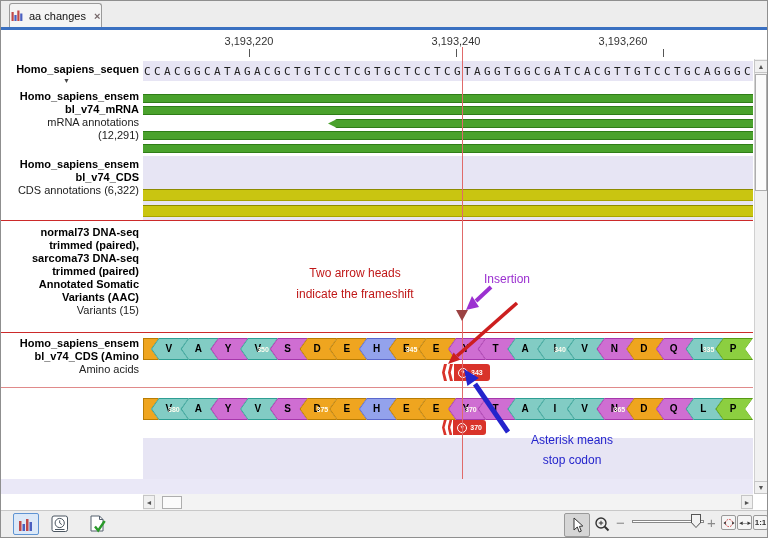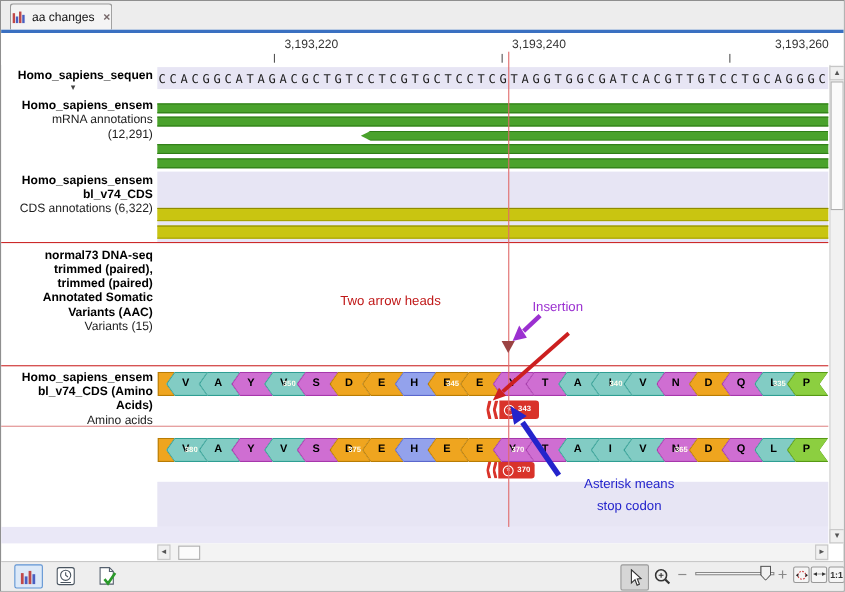--- a/index.html
+++ b/index.html
@@ -7,21 +7,21 @@
           box-sizing:border-box;font-family:"Liberation Sans",sans-serif;overflow:hidden;}
   
   .tabbar{position:absolute;left:0;top:0;right:0;height:26px;background:#ededed;}
   .tab{position:absolute;left:8px;top:2px;height:24px;background:#f4f4f4;border:1px solid #9a9a9a;border-bottom:none;
        border-radius:3px 3px 0 0;display:flex;align-items:center;gap:5px;padding:0 1px;box-sizing:border-box;}
   .tab-title{font-size:11px;color:#111;white-space:nowrap;}
   .tab-close{font-size:11px;font-weight:bold;color:#76686a;margin-left:3px;cursor:default;}
   .bluestrip{position:absolute;left:0;top:26px;right:0;height:3px;background:#3a70c1;}
   
   .ruler{position:absolute;left:0;top:29px;right:0;height:29px;background:#fff;}
-  .tick-label{position:absolute;top:5px;transform:translateX(-50%);font-size:11px;color:#333;margin-left:34px;}
+  .tick-label{position:absolute;top:5px;transform:translateX(-50%);font-size:11px;color:#333;}
   .tick-mark{position:absolute;top:19px;width:1px;height:8px;background:#555;}
   
   .band{position:absolute;left:142px;width:610px;}
   .lavender{background:#e7e5f4;}
   .seq-letters{position:absolute;left:143px;top:62px;width:607px;height:17px;display:flex;justify-content:space-between;
                font-family:"DejaVu Sans Mono",monospace;font-size:11px;line-height:17px;color:#222;overflow:hidden;}
   .redline{position:absolute;left:0;width:752px;height:1px;background:#cc2a2a;z-index:6;}
   .redline.faint{background:#e08a8a;}
   .vline{position:absolute;left:461px;top:46px;width:1px;height:432px;background:#e06a6a;z-index:30;}
   
@@ -96,21 +96,21 @@
       <span class="tab-close">×</span>
     </div>
   </div>
   <div class="bluestrip"></div>
 
   <div class="ruler">
       <span class="tick-label" style="left: 248px;">3,193,220</span>
       <div class="tick-mark" style="left: 248px;"></div>
       <span class="tick-label" style="left: 455px;">3,193,240</span>
       <div class="tick-mark" style="left: 455px;"></div>
-      <span class="tick-label" style="left: 694px;">3,193,260</span>
+      <span class="tick-label" style="left: 622px;">3,193,260</span>
       <div class="tick-mark" style="left: 662px;"></div>
     </div>
 
   <div class="band lavender" style="top:60px;height:20px;"></div>
   <div class="seq-letters">
       <span>C</span>
       <span>C</span>
       <span>A</span>
       <span>C</span>
       <span>G</span>
@@ -172,20 +172,21 @@
       <span>C</span>
     </div>
   <div class="tlabel" style="top:62px;">
     <div class="bline">Homo_sapiens_sequen</div>
   </div>
   <span class="seq-expand">▼</span>
 
   <div class="tlabel" style="top:89px;">
     <div>
         <div class="bline">Homo_sapiens_ensem</div>
+        <div class="bline">bl_v74_mRNA</div>
       </div>
     <div>
         <div class="rline">mRNA annotations</div>
         <div class="rline">(12,291)</div>
       </div>
   </div>
   <div class="barzone" id="mrna-bars" style="top:93px;height:60px;">
       <div class="gbar" style="top: 0px; height: 9px; left: 0px; width: 100%;"></div>
       <div class="gbar" style="top: 12px; height: 9px; left: 0px; width: 100%;"></div>
       <div class="gbar" style="top: 25px; height: 9px; left: 185px; width: 425px; clip-path: polygon(0px 50%, 9px 0px, 100% 0px, 100% 100%, 9px 100%);"></div>
@@ -207,36 +208,36 @@
       <div class="ybar" style="top: 0px; height: 12px; left: 0px; width: 100%;"></div>
       <div class="ybar" style="top: 16px; height: 12px; left: 0px; width: 100%;"></div>
     </div>
 
   <div class="redline" style="top:219px;"></div>
 
   <div class="tlabel" style="top:225px;">
     <div>
         <div class="bline">normal73 DNA-seq</div>
         <div class="bline">trimmed (paired),</div>
+        <div class="bline">sarcoma73 DNA-seq</div>
         <div class="bline">trimmed (paired)</div>
         <div class="bline">Annotated Somatic</div>
         <div class="bline">Variants (AAC)</div>
       </div>
     <div>
         <div class="rline">Variants (15)</div>
       </div>
   </div>
 
   <div class="redline" style="top:331px;"></div>
 
   <div class="tlabel" style="top:336px;">
     <div>
         <div class="bline">Homo_sapiens_ensem</div>
         <div class="bline">bl_v74_CDS (Amino</div>
-        <div class="bline">Acids)</div>
       </div>
     <div>
         <div class="rline">Amino acids</div>
       </div>
   </div>
   <div class="aarow" id="aarow1" style="top:337px;">
       <div class="aacell orange partial"></div>
       <div class="aacell teal">
         <span class="aa">V</span>
       </div>
@@ -386,20 +387,21 @@
       <span class="bnum">370</span>
     </div>
   </div>
   <div class="band lavender" style="top:437px;height:41px;"></div>
   <div style="position:absolute;left:0;top:478px;width:752px;height:15px;background:#eae8f7;"></div>
 
   <div class="vline"></div>
 
   <div class="ann" style="left:254px;top:262px;width:200px;color:#c01818;">
     <div>Two arrow heads</div>
+    <div>indicate the frameshift</div>
   </div>
   <div class="ann" style="left:483px;top:268px;color:#9b30d0;">Insertion</div>
   <div class="ann" style="left:496px;top:429px;width:150px;color:#2424cc;line-height:20px;">
     <div>Asterisk means</div>
     <div>stop codon</div>
   </div>
 
   <svg class="arrows">
     <polygon points="455,309 467,309 461,320" fill="#9b4343"></polygon>
     <line x1="490" y1="286" x2="475" y2="300" stroke="#9b30d0" stroke-width="4"></line>

